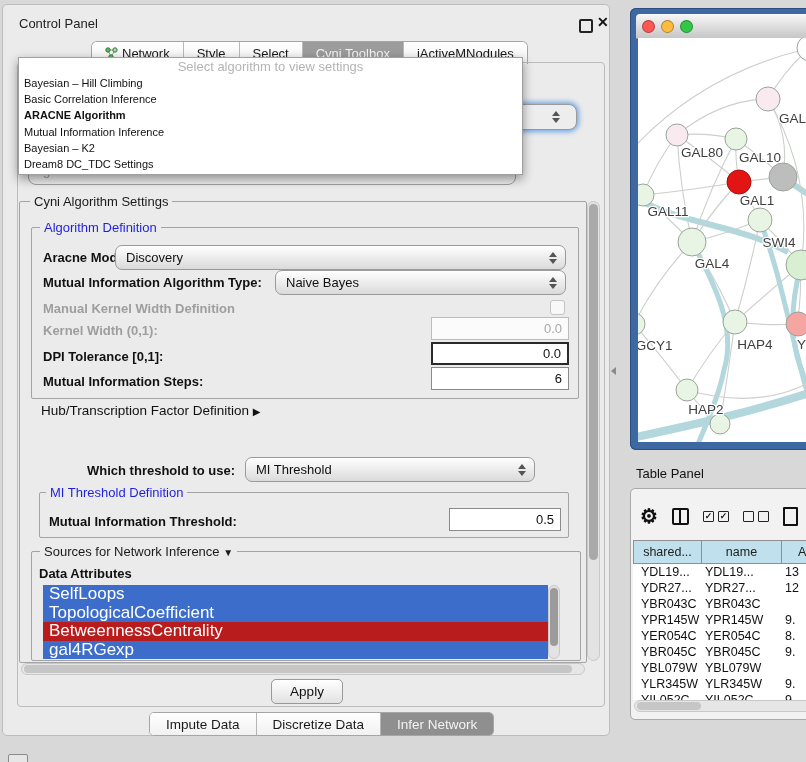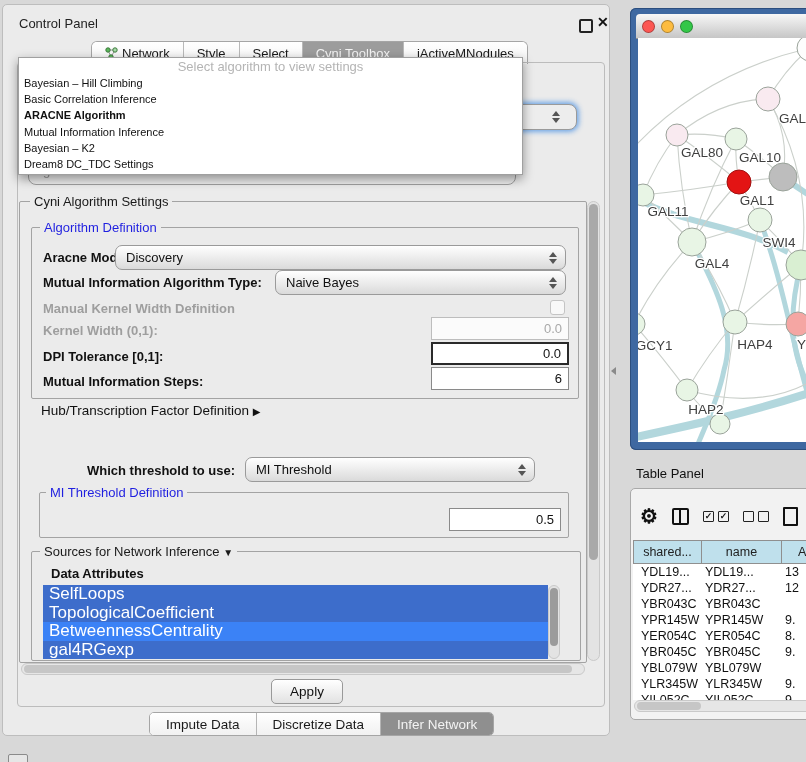--- a/index.html
+++ b/index.html
@@ -217,35 +217,36 @@
     <div class="abs combo" style="left:242px;top:452px;width:290px;">
       <span class="val">MI Threshold</span>
       <span class="stepper">
           <span class="tri-up"></span>
           <span class="tri-dn"></span>
         </span>
     </div>
     <div class="abs group" style="left:36px;top:487px;width:528px;height:44px;">
       <span class="legend blue" style="left:6px;">MI Threshold Definition</span>
     </div>
+    <span class="abs field-label" style="left:46px;top:509px;">Mutual Information Threshold:</span>
     <div class="abs tfield" style="left:446px;top:503px;width:112px;height:23px;">
       <span>0.5</span>
     </div>
 
     <div class="abs group" style="left:28px;top:546px;width:548px;height:108px;">
       <span class="legend" style="left:8px;">
         <span>Sources for Network Inference</span>
         <span style="font-size:10px;"> ▼</span>
       </span>
     </div>
-    <span class="abs field-label" style="left:36px;top:561px;margin-left:12px;">Data Attributes</span>
+    <span class="abs field-label" style="left:36px;top:561px;">Data Attributes</span>
     <div class="abs attr-list" style="left:40px;top:580px;width:505px;height:74px;overflow:hidden;" id="attr-list">
         <div class="attr-item" style="background: rgb(61, 109, 203);">SelfLoops</div>
         <div class="attr-item" style="background: rgb(61, 109, 203);">TopologicalCoefficient</div>
-        <div class="attr-item" style="background: #3b82f6;">BetweennessCentrality</div>
+        <div class="attr-item" style="background: #b91c1c;">BetweennessCentrality</div>
         <div class="attr-item" style="background: rgb(61, 109, 203);">gal4RGexp</div>
       </div>
     <div class="abs vtrack" style="left:545px;top:580px;width:12px;height:74px;">
       <span class="vthumb" style="top:2px;height:58px;background:#9b9b9b;"></span>
     </div>
 
     <div class="abs vtrack" style="left:584px;top:196px;width:13px;height:460px;">
       <span class="vthumb" style="top:2px;height:356px;"></span>
     </div>
     <div class="abs htrack" style="left:18px;top:658px;width:564px;height:12px;">

